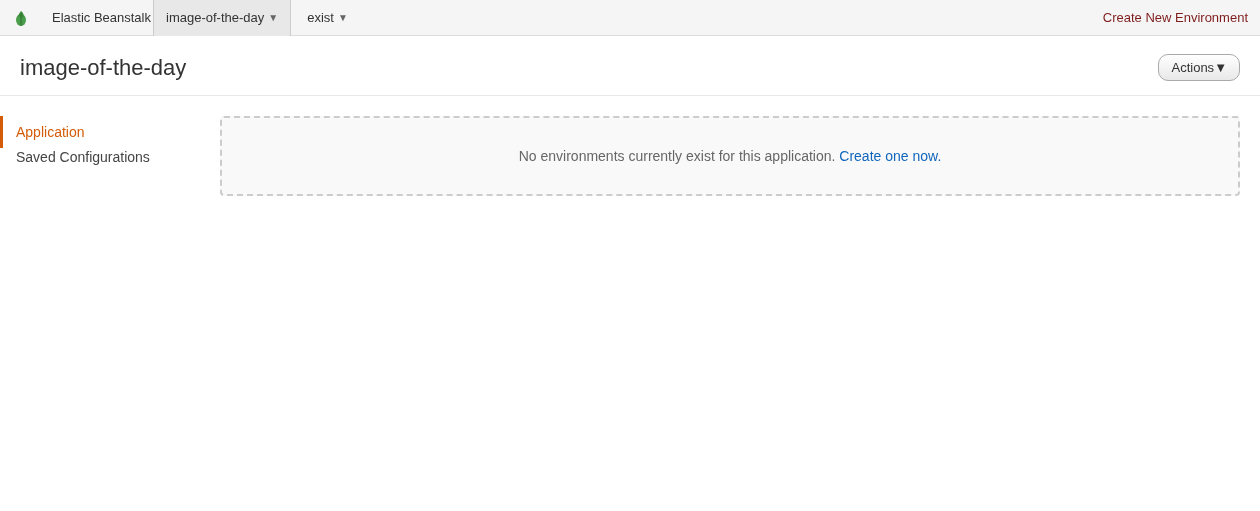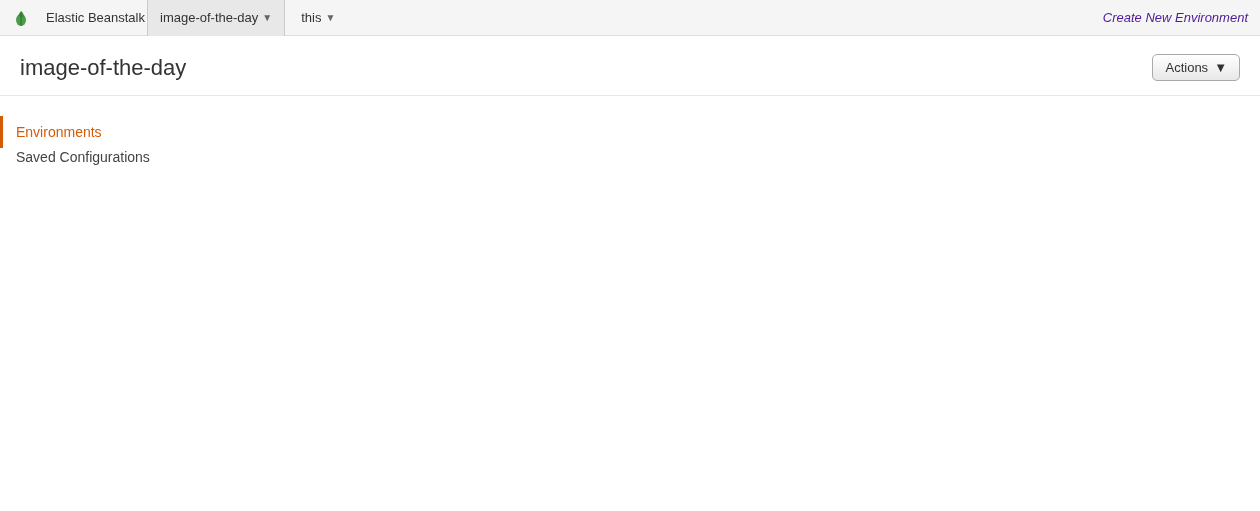--- a/index.html
+++ b/index.html
@@ -15,21 +15,21 @@
       display: flex;
       align-items: center;
       background: #f5f5f5;
       border-bottom: 1px solid #ddd;
       height: 36px;
       padding: 0 12px;
     }
     .navbar-brand {
       display: flex;
       align-items: center;
-      gap: 16px;
+      gap: 22px;
       font-size: 13px;
       color: #333;
       margin-right: 2px;
     }
     .navbar-bean-icon {
       width: 18px;
       height: 18px;
     }
     .navbar-tab {
       display: flex;
@@ -55,47 +55,45 @@
       gap: 4px;
       margin-left: 4px;
     }
     .dropdown-arrow {
       font-size: 10px;
       color: #666;
     }
     .navbar-spacer { flex: 1; }
     .create-env-link {
       font-size: 13px;
-      color: #4c1d95;
+      color: #7f1d1d;
       text-decoration: none;
       cursor: pointer;
-      font-style: italic;
     }
 
     
     .page-header {
       display: flex;
       align-items: center;
       justify-content: space-between;
       padding: 18px 20px 14px 20px;
       border-bottom: 1px solid #e8e8e8;
     }
     .page-title {
       font-size: 22px;
       font-weight: 300;
       color: #333;
     }
     .actions-button {
       display: flex;
       align-items: center;
-      gap: 6px;
       padding: 5px 12px;
       border: 1px solid #aaa;
       background: linear-gradient(to bottom, #fff, #e8e8e8);
-      border-radius: 5px;
+      border-radius: 10px;
       font-size: 13px;
       color: #333;
       cursor: pointer;
     }
 
     
     .main-layout {
       display: flex;
       padding-top: 10px;
     }
@@ -161,42 +159,48 @@
     </svg>
     <span>Elastic Beanstalk</span>
   </div>
 
   <div class="navbar-tab">
     <span>image-of-the-day</span>
     <span class="dropdown-arrow">▼</span>
   </div>
 
   <div class="navbar-tab-secondary">
-    <span>this</span>
+    <span>exist</span>
     <span class="dropdown-arrow">▼</span>
   </div>
 
   <div class="navbar-spacer"></div>
 
   <a class="create-env-link">Create New Environment</a>
 </nav>
 
 <div class="page-header">
   <h1 class="page-title">image-of-the-day</h1>
   <button class="actions-button">
     <span>Actions</span>
     <span>▼</span>
   </button>
 </div>
 
 <div class="main-layout">
 
   <aside class="sidebar">
     <a class="sidebar-item active">
-      <span>Environments</span>
+      <span>Application</span>
     </a>
     <a class="sidebar-item-multi">
       <span>Saved Configurations</span>
     </a>
   </aside>
 
+  <main class="content-area">
+    <div class="empty-state-box">
+      <span>No environments currently exist for this application.</span>
+      <a class="create-link">Create one now.</a>
+    </div>
+  </main>
 
 </div>
 
 </body></html>

